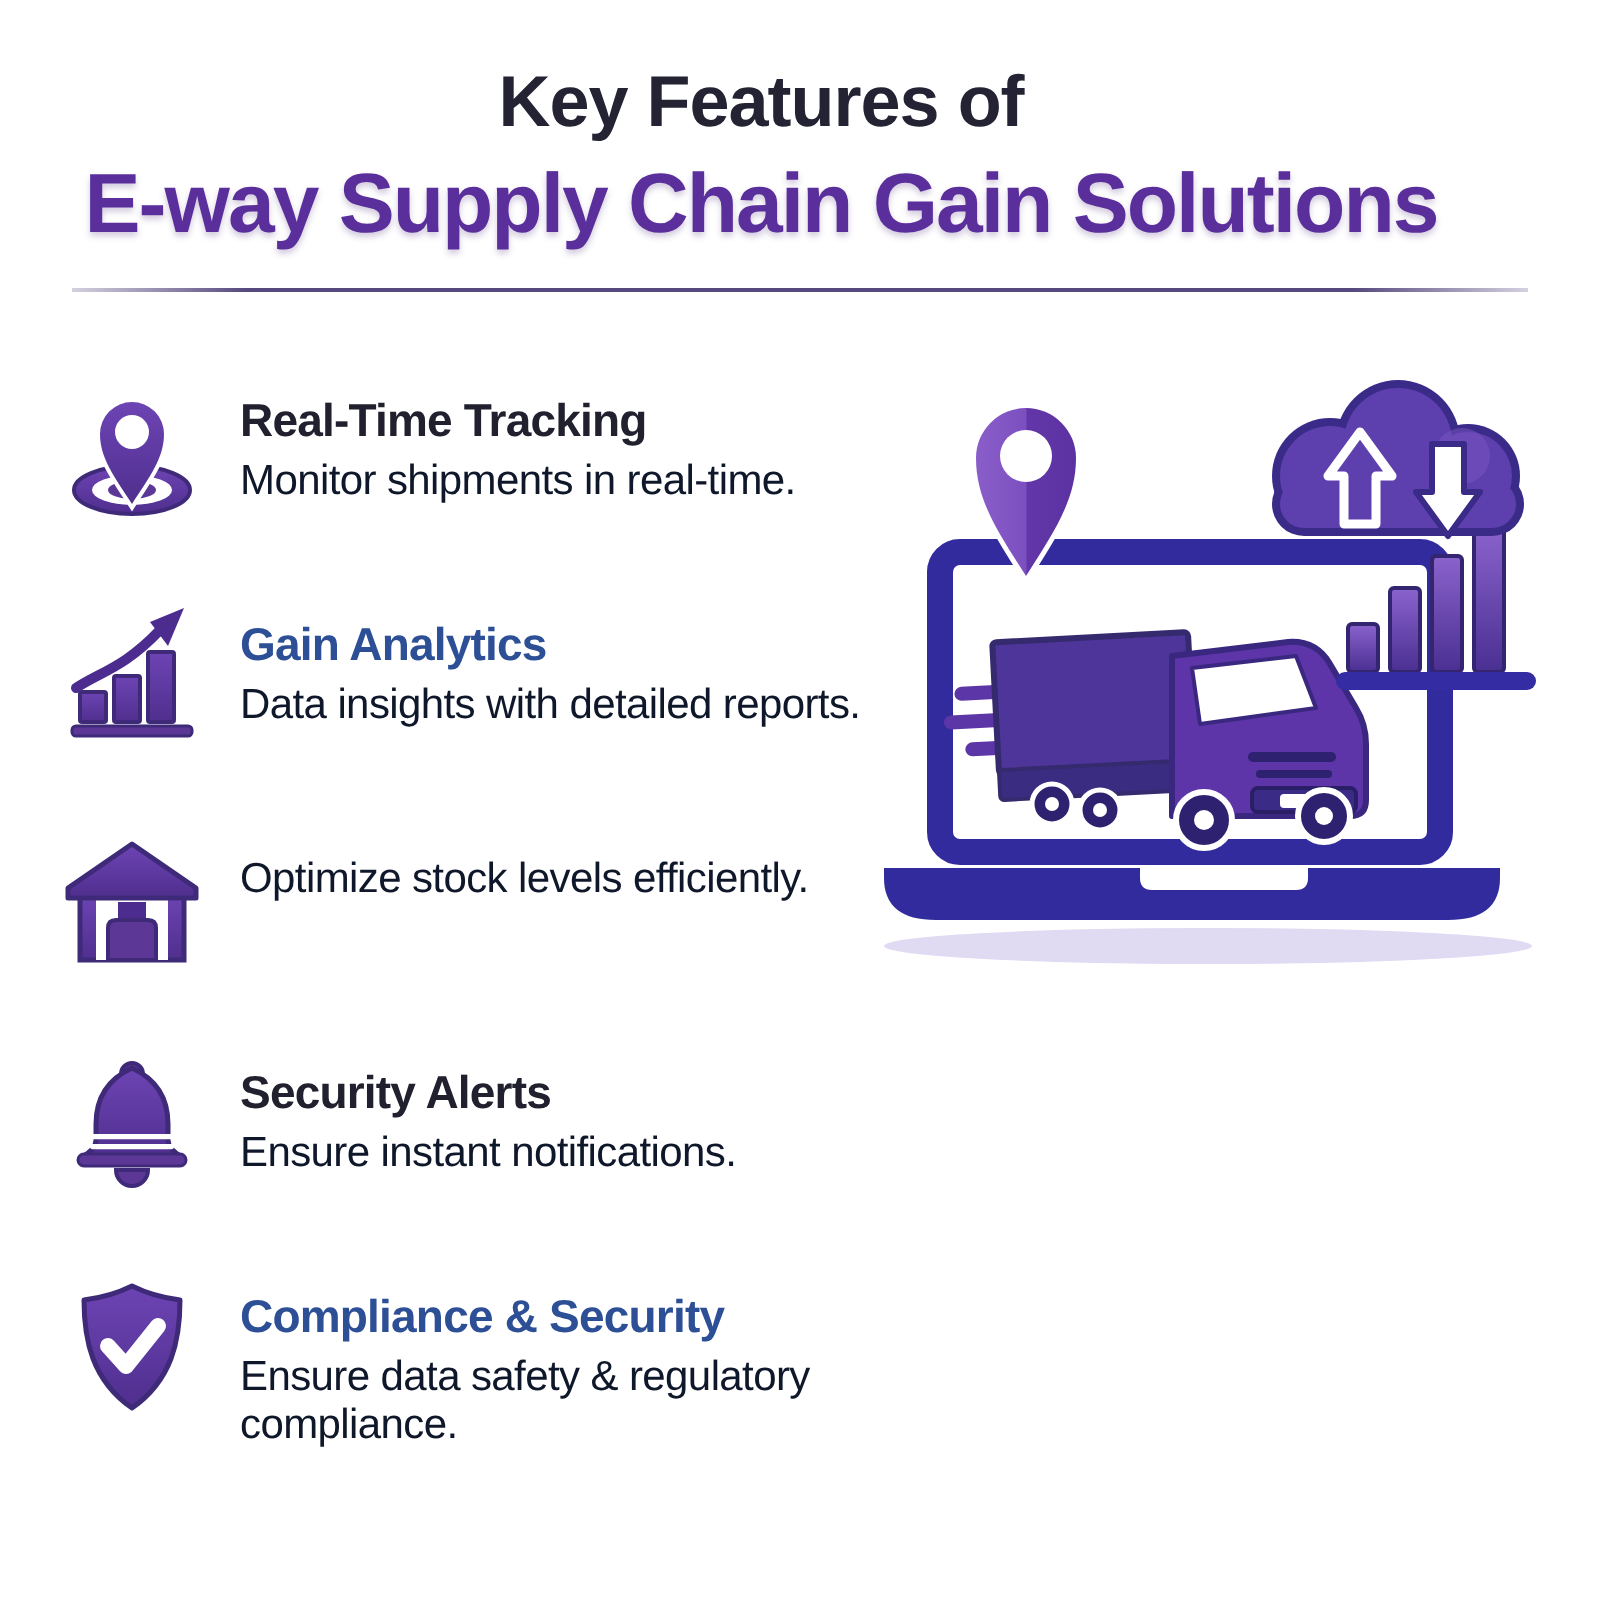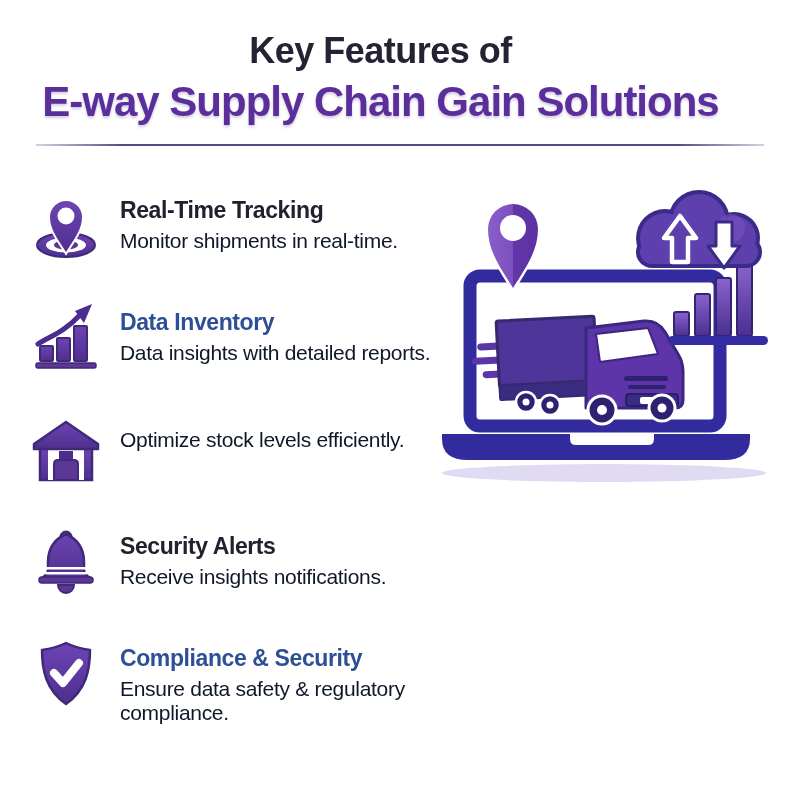--- a/index.html
+++ b/index.html
@@ -98,21 +98,21 @@
         <svg viewBox="0 0 72 72" width="72" height="72">
           <rect x="6" y="61" width="60" height="5" rx="2" fill="#5d3796" stroke="#3e2a78" stroke-width="1.5"></rect>
           <rect x="10" y="44" width="13" height="15" rx="1" fill="url(#iconGrad)" stroke="#3e2a78" stroke-width="2"></rect>
           <rect x="27" y="36" width="13" height="23" rx="1" fill="url(#iconGrad)" stroke="#3e2a78" stroke-width="2"></rect>
           <rect x="44" y="24" width="13" height="35" rx="1" fill="url(#iconGrad)" stroke="#3e2a78" stroke-width="2"></rect>
           <path d="M8,42 C20,34 32,32 50,13" fill="none" stroke="#4c2d8f" stroke-width="5" stroke-linecap="round"></path>
           <polygon points="45,9 62,2 54,21" fill="#4c2d8f"></polygon>
         </svg>
       </div>
       <div class="texts">
-        <div class="f-title t-blue">Data Inventory</div>
+        <div class="f-title t-blue">Gain Analytics</div>
         <div class="f-desc">Data insights with detailed reports.</div>
       </div>
     </article>
 
     <article class="feature">
       <div class="icon-box">
         <svg viewBox="0 0 72 72" width="72" height="72">
           <rect x="10" y="33" width="52" height="33" fill="url(#iconGrad)" stroke="#3e2a78" stroke-width="2.5"></rect>
           <rect x="18" y="35" width="36" height="31" fill="#fff"></rect>
           <path d="M4,30 L36,8 L68,30 L68,35 L4,35 Z" fill="url(#iconGrad)" stroke="#3e2a78" stroke-width="2.5" stroke-linejoin="round"></path>
@@ -131,21 +131,21 @@
           <circle cx="36" cy="11" r="5.5" fill="#5d3796" stroke="#3e2a78" stroke-width="2"></circle>
           <path d="M36,8 C23,14 18,24 18,36 L18,44 C18,48 14,51 10,53 L62,53 C58,51 54,48 54,44 L54,36 C54,24 49,14 36,8 Z" fill="url(#iconGrad)" stroke="#3e2a78" stroke-width="2.5" stroke-linejoin="round"></path>
           <rect x="9" y="51" width="54" height="6" rx="3" fill="#5d3796" stroke="#3e2a78" stroke-width="1.5"></rect>
           <rect x="15" y="41" width="42" height="2.6" rx="1.3" fill="#fff"></rect>
           <rect x="15" y="46" width="42" height="2.6" rx="1.3" fill="#fff"></rect>
           <path d="M28,59 a8,8 0 0 0 16,0 Z" fill="#5d3796" stroke="#3e2a78" stroke-width="2"></path>
         </svg>
       </div>
       <div class="texts">
         <div class="f-title">Security Alerts</div>
-        <div class="f-desc">Receive insights notifications.</div>
+        <div class="f-desc">Ensure instant notifications.</div>
       </div>
     </article>
 
     <article class="feature">
       <div class="icon-box">
         <svg viewBox="0 0 72 72" width="72" height="72">
           <path d="M36,5 C44,9 52,11 60,12 C60,32 56,52 36,66 C16,52 12,32 12,12 C20,11 28,9 36,5 Z" fill="url(#iconGrad)" stroke="#3e2a78" stroke-width="2.5" stroke-linejoin="round"></path>
           <path d="M24,35 L33,45 L49,25" fill="none" stroke="#fff" stroke-width="8" stroke-linecap="round" stroke-linejoin="round"></path>
         </svg>
       </div>

